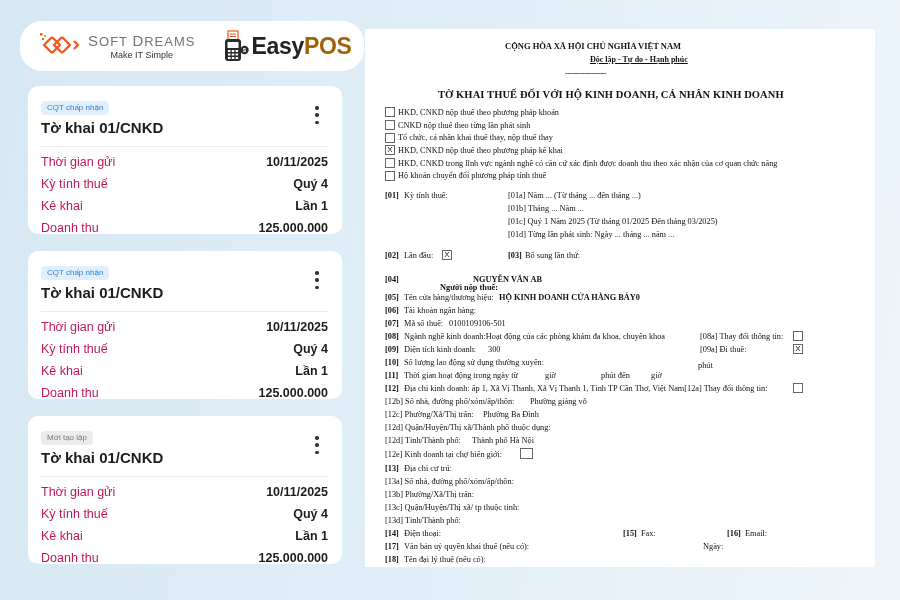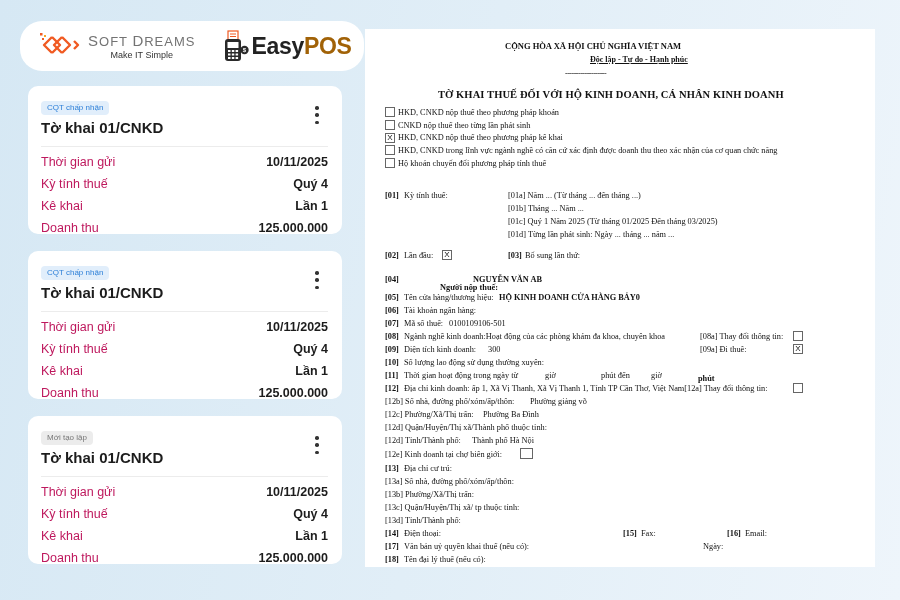--- a/index.html
+++ b/index.html
@@ -229,20 +229,24 @@
   <div class="chk-list">
     <div class="chk-item">
         <span class="cbox"></span>
         <span>HKD, CNKD nộp thuế theo phương pháp khoán</span>
       </div>
     <div class="chk-item">
         <span class="cbox"></span>
         <span>CNKD nộp thuế theo từng lần phát sinh</span>
       </div>
     <div class="chk-item">
+        <span class="cbox"></span>
+        <span>Tổ chức, cá nhân khai thuế thay, nộp thuế thay</span>
+      </div>
+    <div class="chk-item">
         <span class="cbox">X</span>
         <span>HKD, CNKD nộp thuế theo phương pháp kê khai</span>
       </div>
     <div class="chk-item">
         <span class="cbox"></span>
         <span>HKD, CNKD trong lĩnh vực ngành nghề có căn cứ xác định được doanh thu theo xác nhận của cơ quan chức năng</span>
       </div>
     <div class="chk-item">
         <span class="cbox"></span>
         <span>Hộ khoán chuyển đổi phương pháp tính thuế</span>
@@ -289,31 +293,31 @@
   <span class="ab cbox" style="left:428px;top:315px;">X</span>
 
   <span class="ab b" style="left:20px;top:329px;">[10]</span>
   <span class="ab" style="left:39px;top:329px;">Số lượng lao động sử dụng thường xuyên:</span>
 
   <span class="ab b" style="left:20px;top:342px;">[11]</span>
   <span class="ab" style="left:39px;top:342px;">Thời gian hoạt động trong ngày từ</span>
   <span class="ab" style="left:180px;top:342px;">giờ</span>
   <span class="ab" style="left:236px;top:342px;">phút đến</span>
   <span class="ab" style="left:286px;top:342px;">giờ</span>
-  <span class="ab" style="left:333px;top:345px;font-weight:bold;">phút</span>
+  <span class="ab" style="left:333px;top:332px;">phút</span>
 
   <span class="ab b" style="left:20px;top:355px;">[12]</span>
   <span class="ab" style="left:39px;top:355px;">Địa chỉ kinh doanh:  ấp 1, Xã Vị Thanh, Xã Vị Thanh 1, Tỉnh TP Cần Thơ, Việt Nam[12a] Thay đổi thông tin:</span>
   <span class="ab cbox" style="left:428px;top:354px;"></span>
 
   <span class="ab" style="left:20px;top:368px;">[12b] Số nhà, đường phố/xóm/ấp/thôn:</span>
   <span class="ab" style="left:165px;top:368px;">Phường giảng võ</span>
   <span class="ab" style="left:20px;top:381px;">[12c] Phường/Xã/Thị trấn:</span>
   <span class="ab" style="left:118px;top:381px;">Phường Ba Đình</span>
-  <span class="ab" style="left:20px;top:394px;">[12d] Quận/Huyện/Thị xã/Thành phố thuộc tỉnh:</span>
+  <span class="ab" style="left:20px;top:394px;">[12d] Quận/Huyện/Thị xã/Thành phố thuộc dụng:</span>
   <span class="ab" style="left:20px;top:407px;">[12d] Tỉnh/Thành phố:</span>
   <span class="ab" style="left:107px;top:407px;">Thành phố Hà Nội</span>
   <span class="ab" style="left:20px;top:421px;">[12e] Kinh doanh tại chợ biên giới:</span>
   <span class="ab cbox" style="left:155px;top:419px;width:13px;height:11px;"></span>
 
   <span class="ab b" style="left:20px;top:435px;">[13]</span>
   <span class="ab" style="left:39px;top:435px;">Địa chỉ cư trú:</span>
   <span class="ab" style="left:20px;top:448px;">[13a] Số nhà, đường phố/xóm/ấp/thôn:</span>
   <span class="ab" style="left:20px;top:461px;">[13b] Phường/Xã/Thị trấn:</span>
   <span class="ab" style="left:20px;top:474px;">[13c] Quận/Huyện/Thị xã/ tp thuộc tỉnh:</span>

